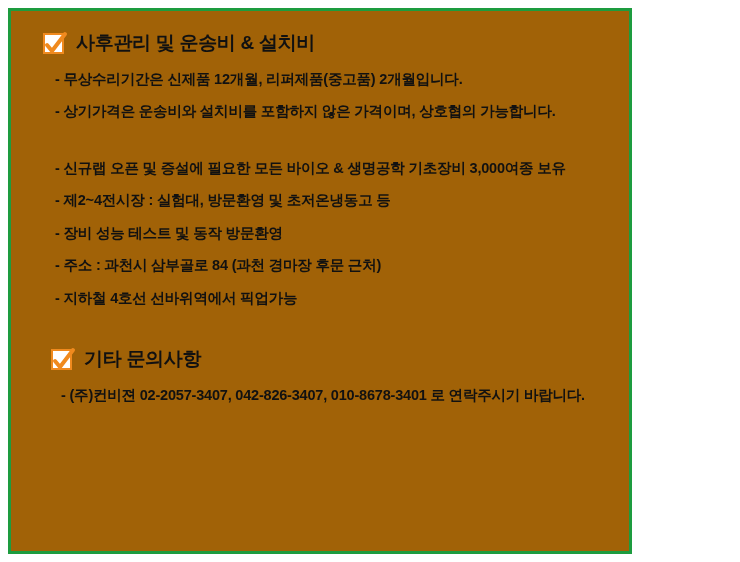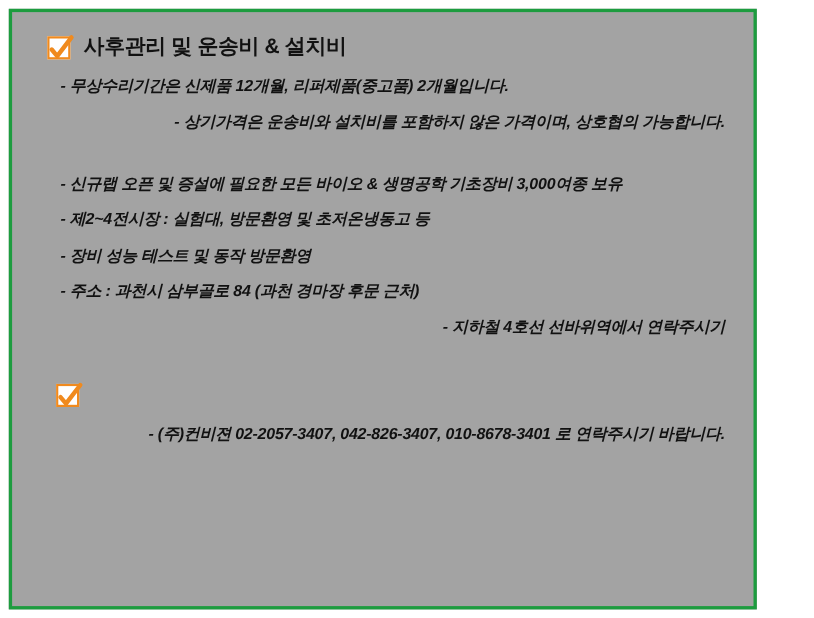--- a/index.html
+++ b/index.html
@@ -17,25 +17,25 @@
     position: relative;
     width: 740px;
     height: 562px;
     background: #ffffff;
     box-sizing: border-box;
   }
   .frame {
     position: absolute;
     left: 8px;
     top: 8px;
-    width: 680px;
+    width: 624px;
     height: 546px;
     border: 3px solid #1d9c3f;
     box-sizing: border-box;
-    background: #a3a3a3;
+    background: #a16207;
   }
   .content {
     position: absolute;
     left: 0;
     top: 0;
     right: 0;
     bottom: 0;
     padding: 22px 26px 10px 26px;
     box-sizing: border-box;
   }
@@ -78,23 +78,22 @@
     list-style: none;
   }
   .bullets li {
     font-size: 14.5px;
     color: #111111;
     font-weight: bold;
     line-height: 1.55;
     margin: 0 0 10px 18px;
     letter-spacing: -0.2px;
     white-space: nowrap;
-    font-style: italic;
   }
-  .bullets li:last-child { margin-bottom: 0; text-align: right; }
+  .bullets li:last-child { margin-bottom: 0; }
 
   .sec-3 .sec-head { margin-left: 14px; }
   .sec-3 .bullets li { margin-left: 24px; }
 </style>
 </head>
 <body>
 
 <div id="page">
   <div class="frame">
     <div class="content">
@@ -113,31 +112,32 @@
           <li>- 상기가격은 운송비와 설치비를 포함하지 않은 가격이며, 상호협의 가능합니다.</li>
         </ul>
       </div>
 
       <div class="section gap-2 sec-2">
         <ul class="bullets">
           <li>- 신규랩 오픈 및 증설에 필요한 모든 바이오 &amp; 생명공학 기초장비 3,000여종 보유</li>
           <li>- 제2~4전시장 : 실험대, 방문환영 및 초저온냉동고 등</li>
           <li>- 장비 성능 테스트 및 동작 방문환영</li>
           <li>- 주소 : 과천시 삼부골로 84 (과천 경마장 후문 근처)</li>
-          <li>- 지하철 4호선 선바위역에서 연락주시기</li>
+          <li>- 지하철 4호선 선바위역에서 픽업가능</li>
         </ul>
       </div>
 
       <div class="section sec-3">
         <div class="sec-head">
           <span class="check-icon">
             <svg width="30" height="30" viewBox="0 0 30 30" aria-hidden="true">
               <path d="M6 16 L11 22 L24 5" stroke="#f08a1e" stroke-width="4" fill="none" stroke-linecap="round" stroke-linejoin="round"></path>
             </svg>
           </span>
+          <span class="sec-title">기타 문의사항</span>
         </div>
         <ul class="bullets">
           <li>- (주)컨비젼 02-2057-3407, 042-826-3407, 010-8678-3401 로 연락주시기 바랍니다.</li>
         </ul>
       </div>
 
     </div>
   </div>
 </div>
 

